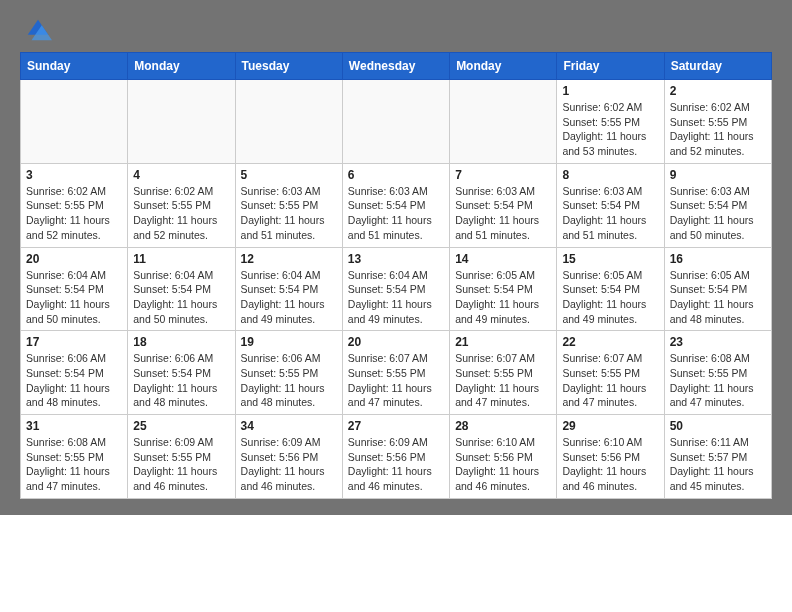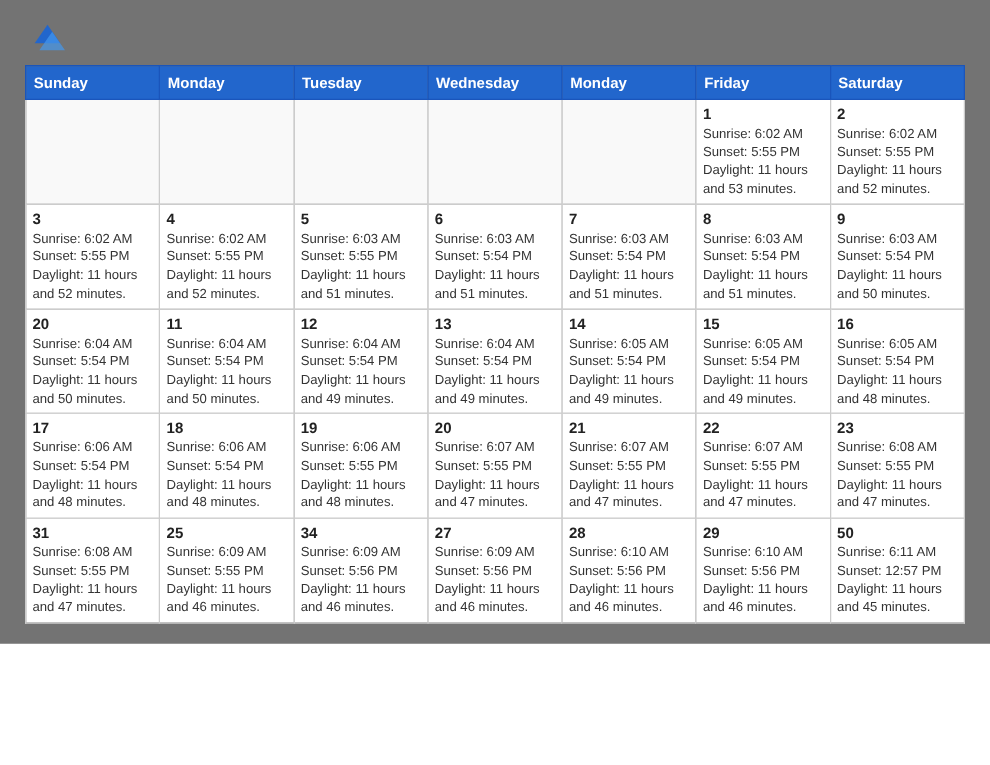--- a/index.html
+++ b/index.html
@@ -344,20 +344,20 @@
           <td>
             <span class="day-num">29</span>
             <div class="day-info">Sunrise: 6:10 AM
 Sunset: 5:56 PM
 Daylight: 11 hours
 and 46 minutes.</div>
           </td>
           <td>
             <span class="day-num">50</span>
             <div class="day-info">Sunrise: 6:11 AM
-Sunset: 12:57 PM
+Sunset: 5:57 PM
 Daylight: 11 hours
 and 45 minutes.</div>
           </td>
         </tr>
       </tbody>
   </table>
 </div>
 
 </body></html>

